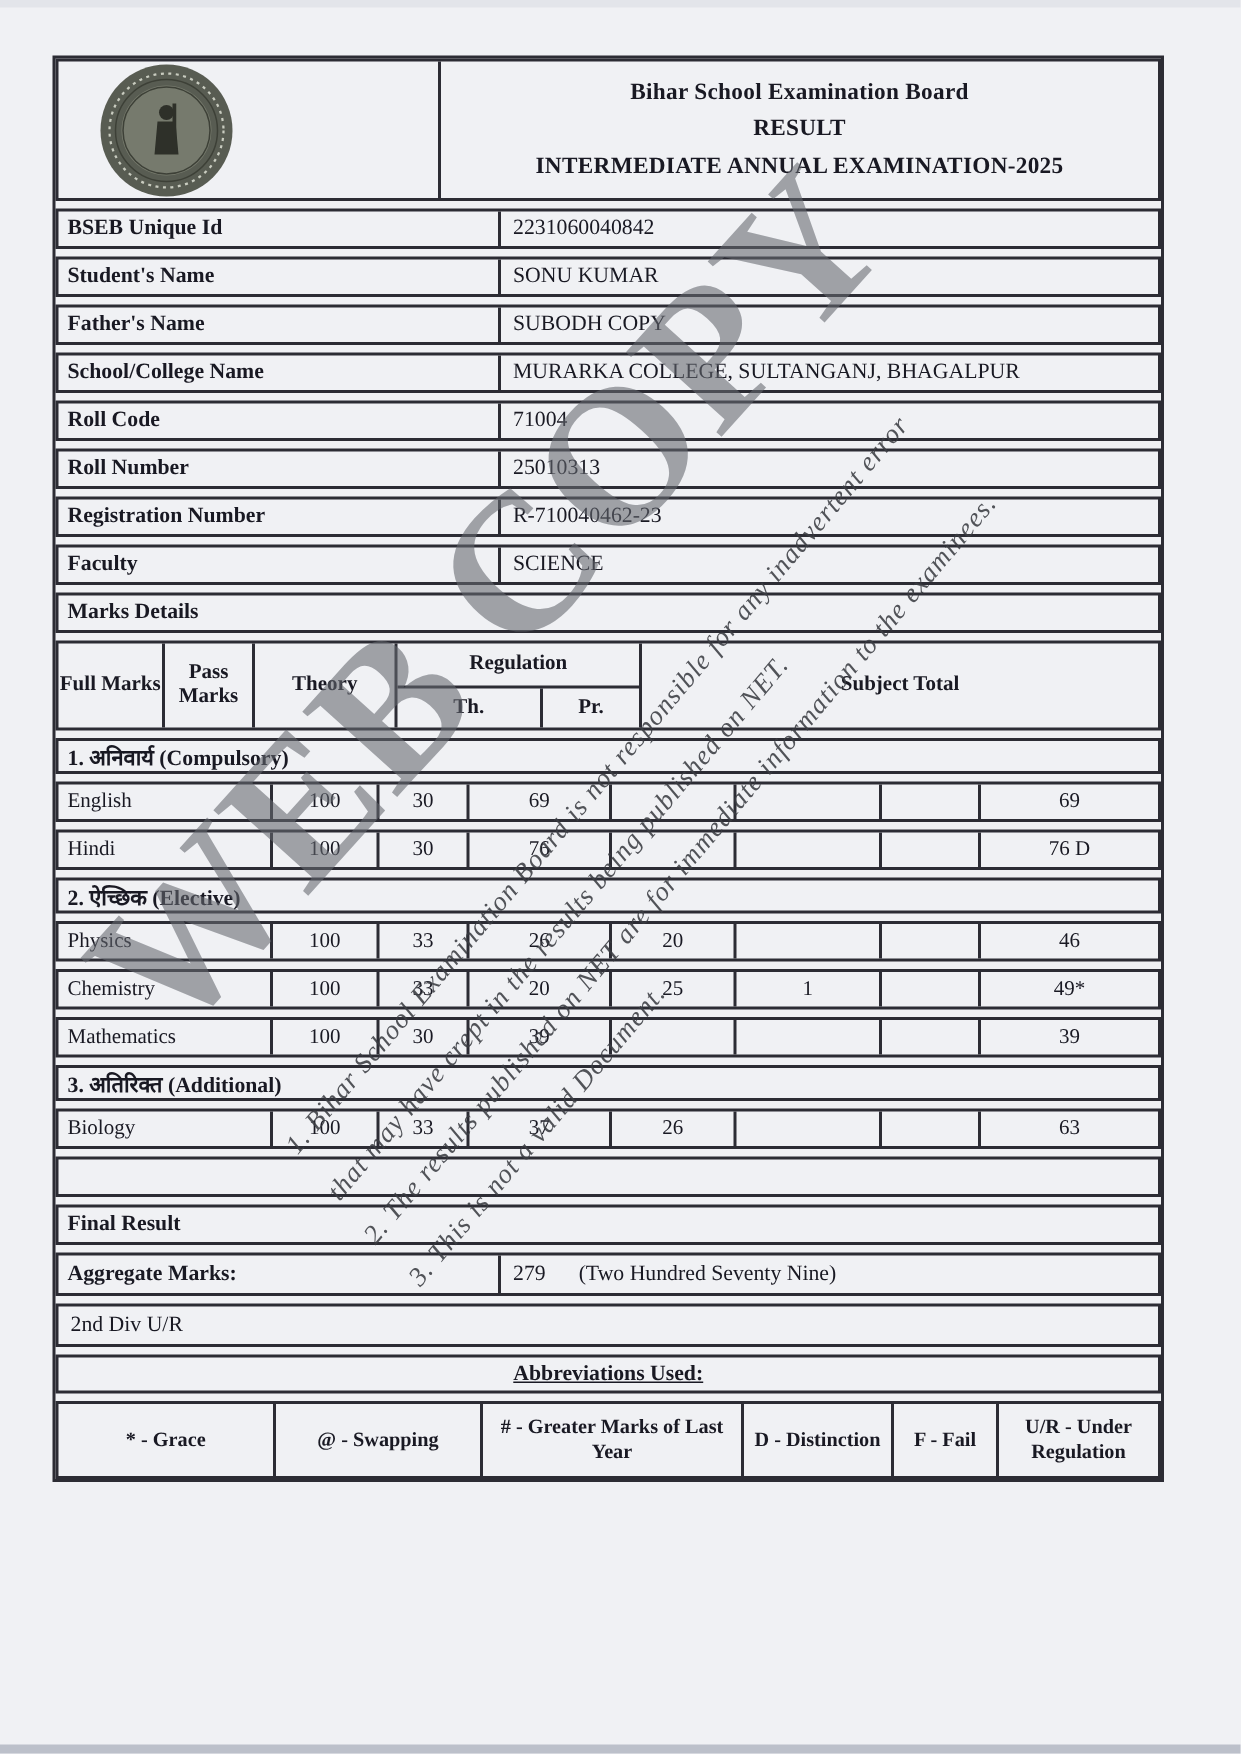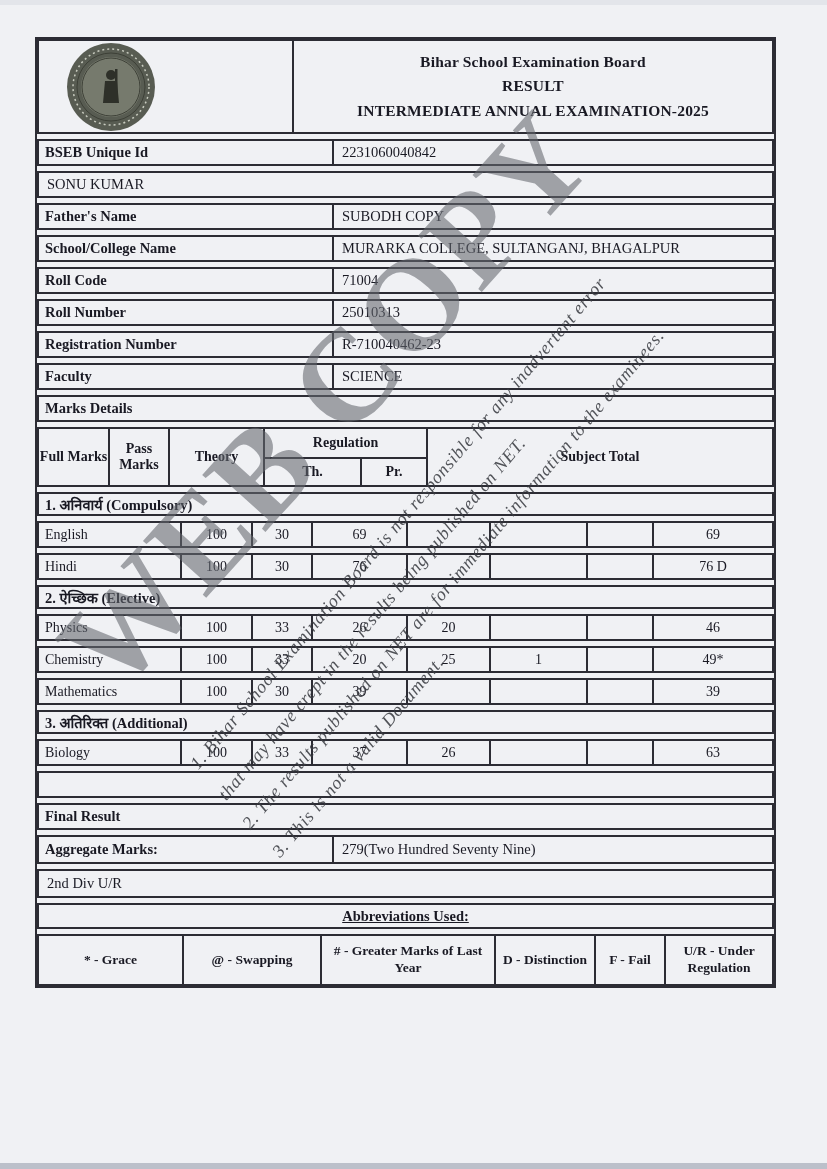--- a/index.html
+++ b/index.html
@@ -48,21 +48,21 @@
   .regwrap{width:163px;display:flex;flex-direction:column;box-sizing:border-box;}
   .regtop{height:30px;border-bottom:2px solid #2c2c34;display:flex;align-items:center;justify-content:center;font-weight:bold;font-size:14px;box-sizing:border-box;}
   .regbot{flex:1;display:flex;}
   .regbot .cell{justify-content:center;font-weight:bold;font-size:14px;}
   .mrow{height:27px;}
   .mrow .cell{font-size:14px;justify-content:center;}
   .mrow .subj{justify-content:flex-start;padding-left:6px;}
   .empty-row{height:27px;}
   
   .frow{height:29px;}
-  .agg-num{}
+  .agg-num{margin-right:22px;}
   .abbr-head{height:26px;display:flex;align-items:center;justify-content:center;font-weight:bold;font-size:14.5px;}
   .abbr-head span{text-decoration:underline;}
   .abbr-row{height:52px;}
   .abbr-row .cell{justify-content:center;text-align:center;font-weight:bold;font-size:13.5px;line-height:1.25;padding:0 3px;}
   .a1{width:145px;}.a2{width:138px;}.a3{width:174px;}.a4{width:100px;}.a5{width:70px;}.a6{flex:1;}
   
   .overlay{position:absolute;left:0;top:0;width:827px;height:1169px;pointer-events:none;z-index:5;}
   .wm-big{
     position:absolute;left:28px;top:618px;
     transform:rotate(-48deg);transform-origin:0 0;
@@ -104,20 +104,21 @@
       <div>RESULT</div>
       <div>INTERMEDIATE ANNUAL EXAMINATION-2025</div>
     </div>
   </div>
 
   <div class="row drow">
     <div class="cell dlbl br">BSEB Unique Id</div>
     <div class="cell dval">2231060040842</div>
   </div>
   <div class="row drow">
+    <div class="cell dlbl br">Student's Name</div>
     <div class="cell dval">SONU KUMAR</div>
   </div>
   <div class="row drow">
     <div class="cell dlbl br">Father's Name</div>
     <div class="cell dval">SUBODH COPY</div>
   </div>
   <div class="row drow">
     <div class="cell dlbl br">School/College Name</div>
     <div class="cell dval">MURARKA COLLEGE, SULTANGANJ, BHAGALPUR</div>
   </div>

